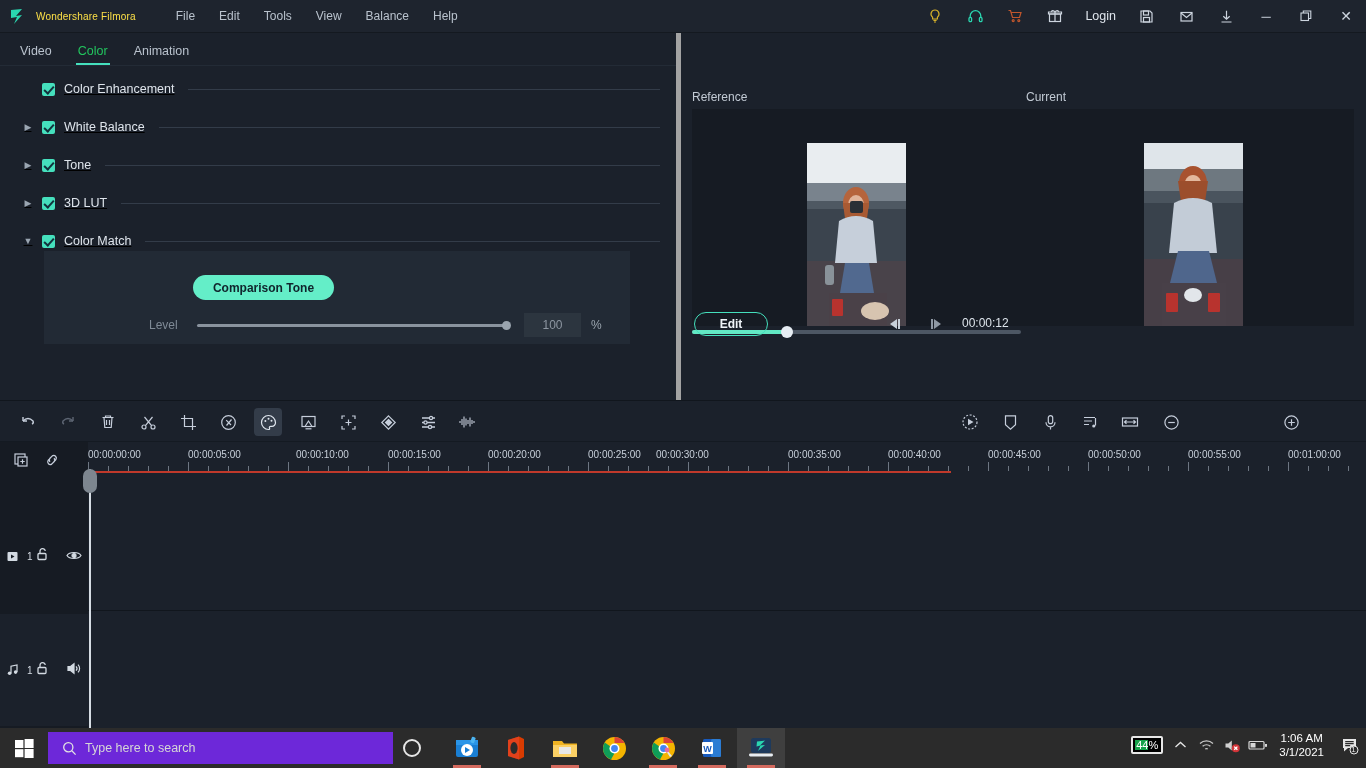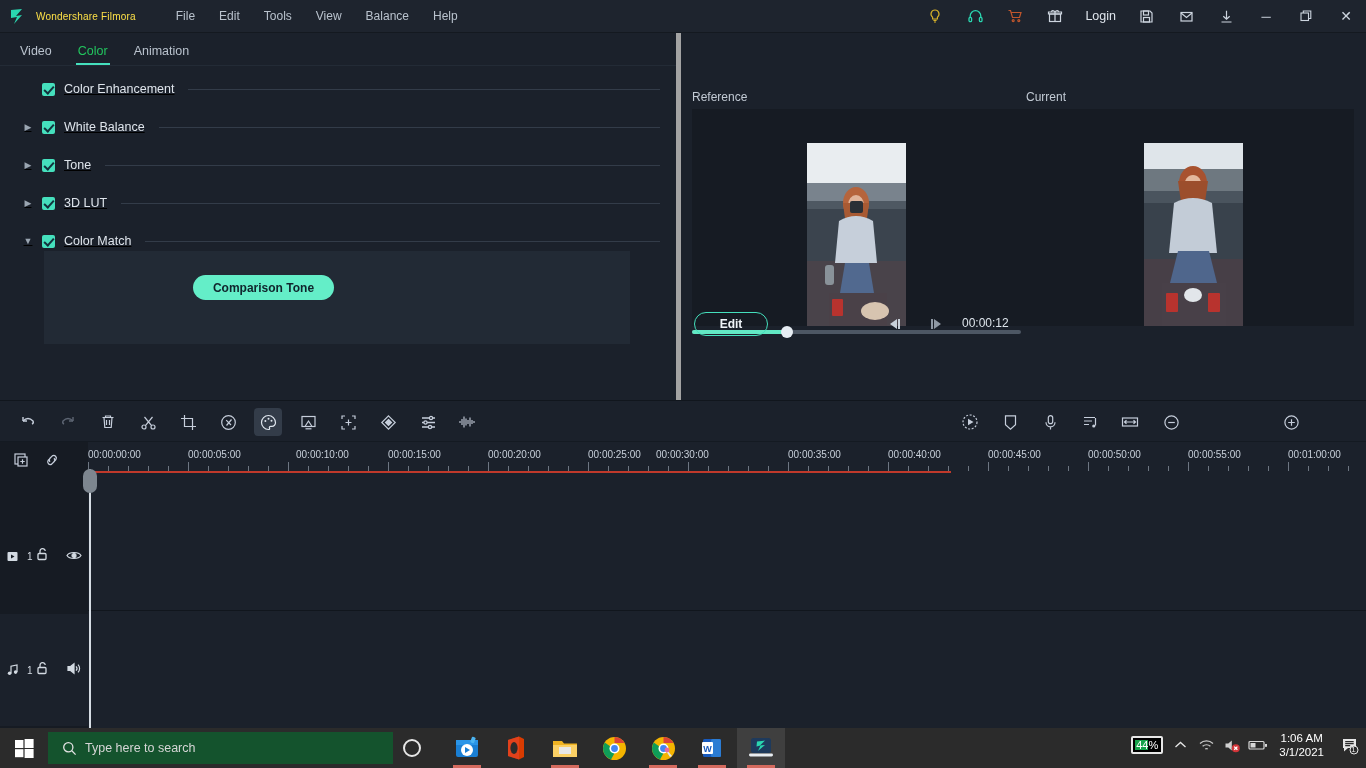--- a/index.html
+++ b/index.html
@@ -171,21 +171,21 @@
     position: absolute; left: -6px; top: 0; width: 14px; height: 24px; background: #7d868f;
     border-radius: 7px 7px 7px 7px; cursor: default;
   }
   .tl-divider { position: absolute; left: 88px; top: 168px; width: 1278px; height: 1px; background: #11161d; }
 
   
   .taskbar { position: absolute; left: 0; top: 728px; width: 1366px; height: 40px; background: #2b2b2b; }
   .start-btn { position: absolute; left: 0; top: 0; width: 48px; height: 40px; display:flex;
                align-items:center; justify-content:center; cursor: default; }
   .search-box {
-    position: absolute; left: 48px; top: 4px; width: 345px; height: 32px; background: #14532d;
+    position: absolute; left: 48px; top: 4px; width: 345px; height: 32px; background: #6d28d9;
     display: flex; align-items: center; cursor: text;
   }
   .search-ph { color: #d6d6d6; font-size: 12.5px; margin-left: 8px; }
   .cortana { position: absolute; left: 403px; top: 11px; width: 18px; height: 18px;
              border: 2px solid #e6e6e6; border-radius: 50%; cursor: default; }
   .tb-app { position: absolute; top: 0; width: 48px; height: 40px; display: flex;
             align-items: center; justify-content: center; cursor: default; }
   .tb-app.active { background: #3f3f3f; }
   .tb-app .underline { position: absolute; bottom: 0; left: 10px; width: 28px; height: 3px; background: #d46a5e; }
   .tray { position: absolute; right: 0; top: 0; height: 34px; display: flex; align-items: center; }
@@ -313,20 +313,28 @@
       <div class="eff-row">
         <div class="arrow">▼</div>
         <div class="chk"></div>
         <div class="eff-label">Color Match</div>
         <div class="eff-line"></div>
       </div>
     </div>
 
     <div class="matchbox">
       <div class="comparison-btn">Comparison Tone</div>
+      <div class="level-row">
+        <div class="level-label">Level</div>
+        <div class="slider-track">
+          <div class="slider-knob"></div>
+        </div>
+        <div class="level-val">100</div>
+        <div class="pct">%</div>
+      </div>
     </div>
 
   </div>
 
   <div class="preview">
     <div class="pv-label" id="ref-label">Reference</div>
     <div class="pv-label" id="cur-label">Current</div>
 
     <div class="pv-stage" id="ref-stage">
       <div class="pv-video" id="ref-video">

